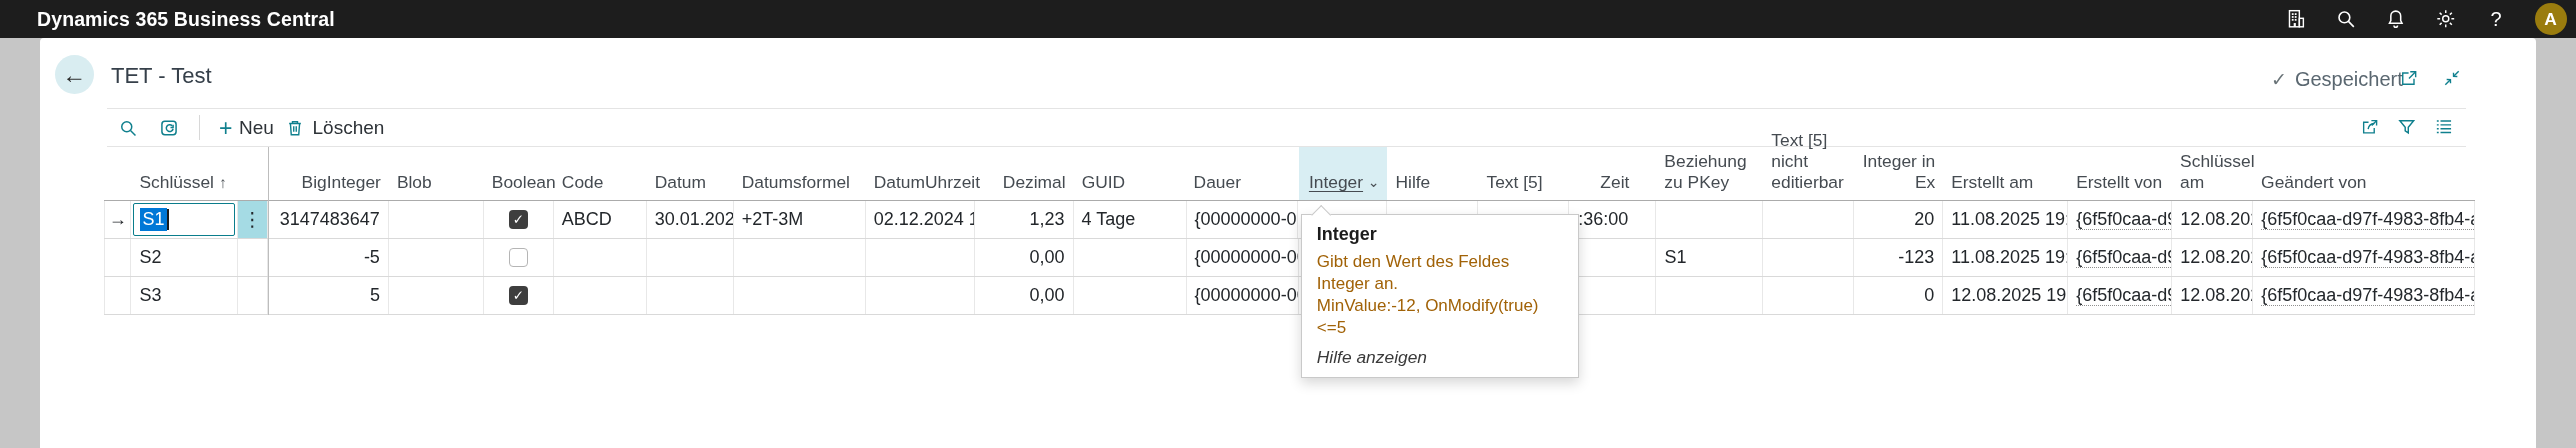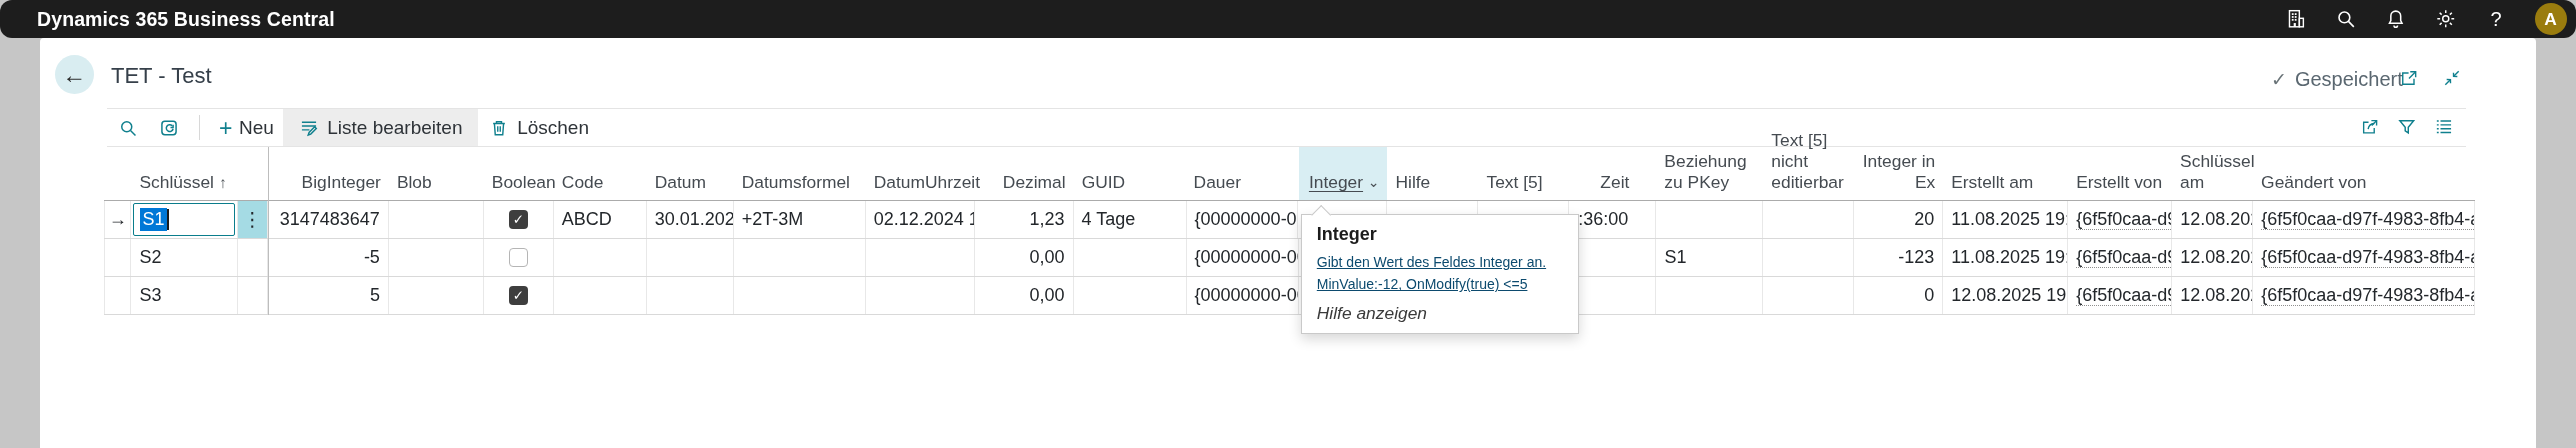--- a/index.html
+++ b/index.html
@@ -1,21 +1,21 @@
 <!DOCTYPE html>
 <html style="font-size:10.7px"><head>
 <meta charset="utf-8">
 <style>
   * { box-sizing: border-box; margin: 0; padding: 0; }
   html,body { width: 2576px; height: 449px; overflow: hidden; }
   body { background:#c6c6c6; font-family:"Liberation Sans", sans-serif; position:relative; }
 
   
   .topbar { position:absolute; left:0; top:0; width:2576px; height:38px; background:#1d1d1d;
-            display:flex; align-items:center; padding-left:37px;border-radius:12px; }
+            display:flex; align-items:center; padding-left:37px; }
   .topbar-title { color:#fff; font-size:19.5px; font-weight:bold; letter-spacing:0.1px; }
   .topbar-icons { margin-left:auto; display:flex; align-items:center; gap:27px; padding-right:9.4px; }
   .tb-ic { width:23px; height:23px; display:flex; align-items:center; justify-content:center; color:#fff; }
   .tb-ic svg { width:21.5px; height:21.5px; }
   .help-glyph { color:#fff; font-size:20px; font-weight:400; }
   .avatar { width:32px; height:32px; border-radius:50%; background:#9a7c0e; color:#fff;
             display:flex; align-items:center; justify-content:center; font-size:17.4px; font-weight:bold; }
 
   
   .card { position:absolute; left:40px; right:40px; top:38px; bottom:0; background:#fff;
@@ -92,21 +92,21 @@
   .dotted { text-decoration:underline dotted 1.3px #8f8f8f; text-underline-offset:4px; }
 
   
   .tooltip { position:absolute; left:1261px; top:176px; width:278px; background:#fff;
              border:0.7px solid #c9c9c9; box-shadow:0 5.4px 12px rgba(0,0,0,.16); z-index:6;
              padding:9.4px 14.8px 9.4px 14.8px; }
   .tooltip:before { content:""; position:absolute; top:-7.4px; left:12px; width:13.4px; height:13.4px;
                     background:#fff; border-left:0.7px solid #c9c9c9; border-top:0.7px solid #c9c9c9;
                     transform:rotate(45deg); }
   .tt-title { font-weight:bold; font-size:18px; color:#1c1c1c; }
-  .tt-body { margin-top:6px; font-size:14px; color:#0c4a6e; line-height:22px;text-decoration:underline; }
+  .tt-body { margin-top:6px; font-size:17px; color:#a16207; line-height:22px; }
   .tt-link { margin-top:7.4px; font-style:italic; font-size:17.4px; color:#3a3a3a; }
 </style>
 </head>
 <body>
 
 <div class="topbar">
   <div class="topbar-title">Dynamics 365 Business Central</div>
   <div class="topbar-icons">
     <div class="tb-ic">
       <svg viewBox="0 0 24 24" fill="none" stroke="#fff" stroke-width="1.6">
@@ -193,29 +193,20 @@
       <svg viewBox="0 0 24 24" fill="none" stroke="currentColor" stroke-width="1.8">
           <rect x="3.5" y="4" width="17" height="16" rx="3.5"></rect>
           <path d="M15.8 9.3a4.1 4.1 0 1 0 1.1 3.6"></path>
           <path d="M16.9 8.2v3.1h-3.1"></path>
         </svg>
     </span>
     <span class="tb-vline"></span>
     <span class="tb-new">
       <span class="plus">+</span>
       <span>Neu</span>
-    </span>
-    <span class="tb-editlist">
-      <span class="ic">
-        <svg viewBox="0 0 24 24" fill="none" stroke="currentColor" stroke-width="1.7">
-            <path d="M3.5 5h17M3.5 9.6h17M3.5 14.2h9"></path>
-            <path d="M20.8 12.6l-6.7 6.7-3.1 1.1 1.1-3.1 6.7-6.7 2 2z"></path>
-          </svg>
-      </span>
-      <span>Liste bearbeiten</span>
     </span>
     <span class="tb-delete">
       <span class="ic">
         <svg viewBox="0 0 24 24" fill="none" stroke="currentColor" stroke-width="1.7">
             <path d="M5 6.5h14"></path>
             <path d="M9 6.5V4.5h6v2"></path>
             <path d="M6.5 6.5l1 13.5h9l1-13.5"></path>
             <path d="M10.5 10v6.5M13.5 10v6.5"></path>
           </svg>
       </span>

